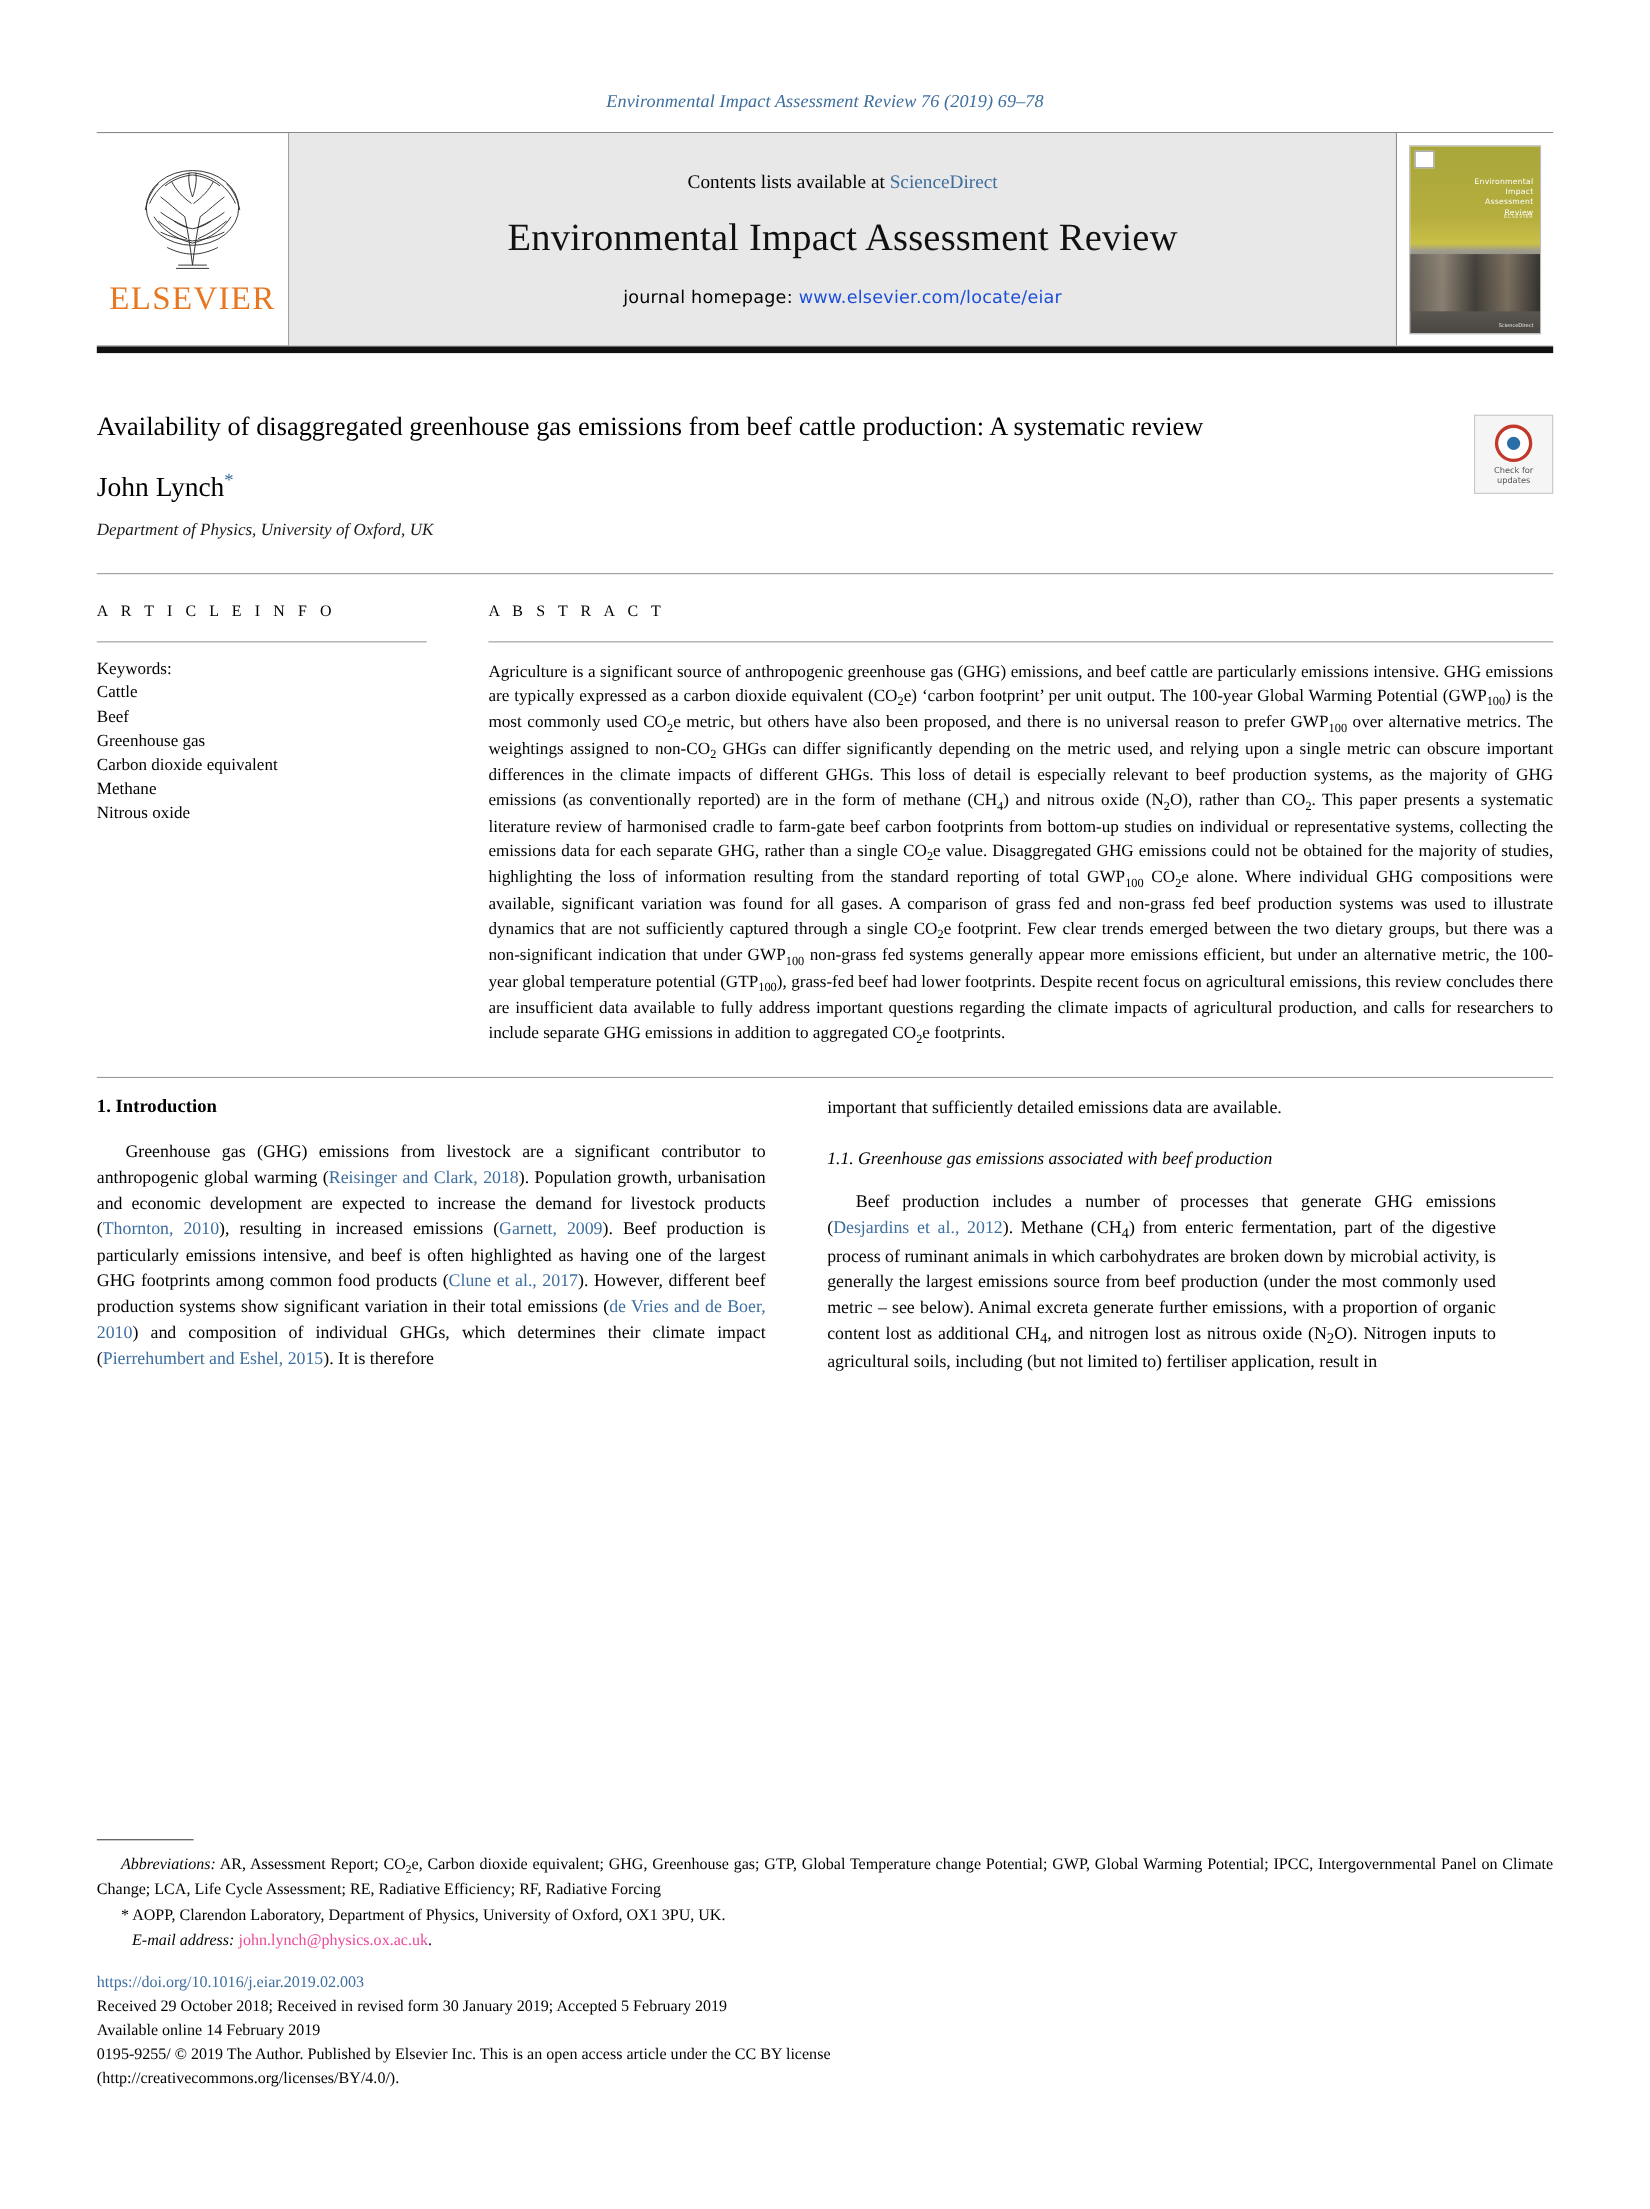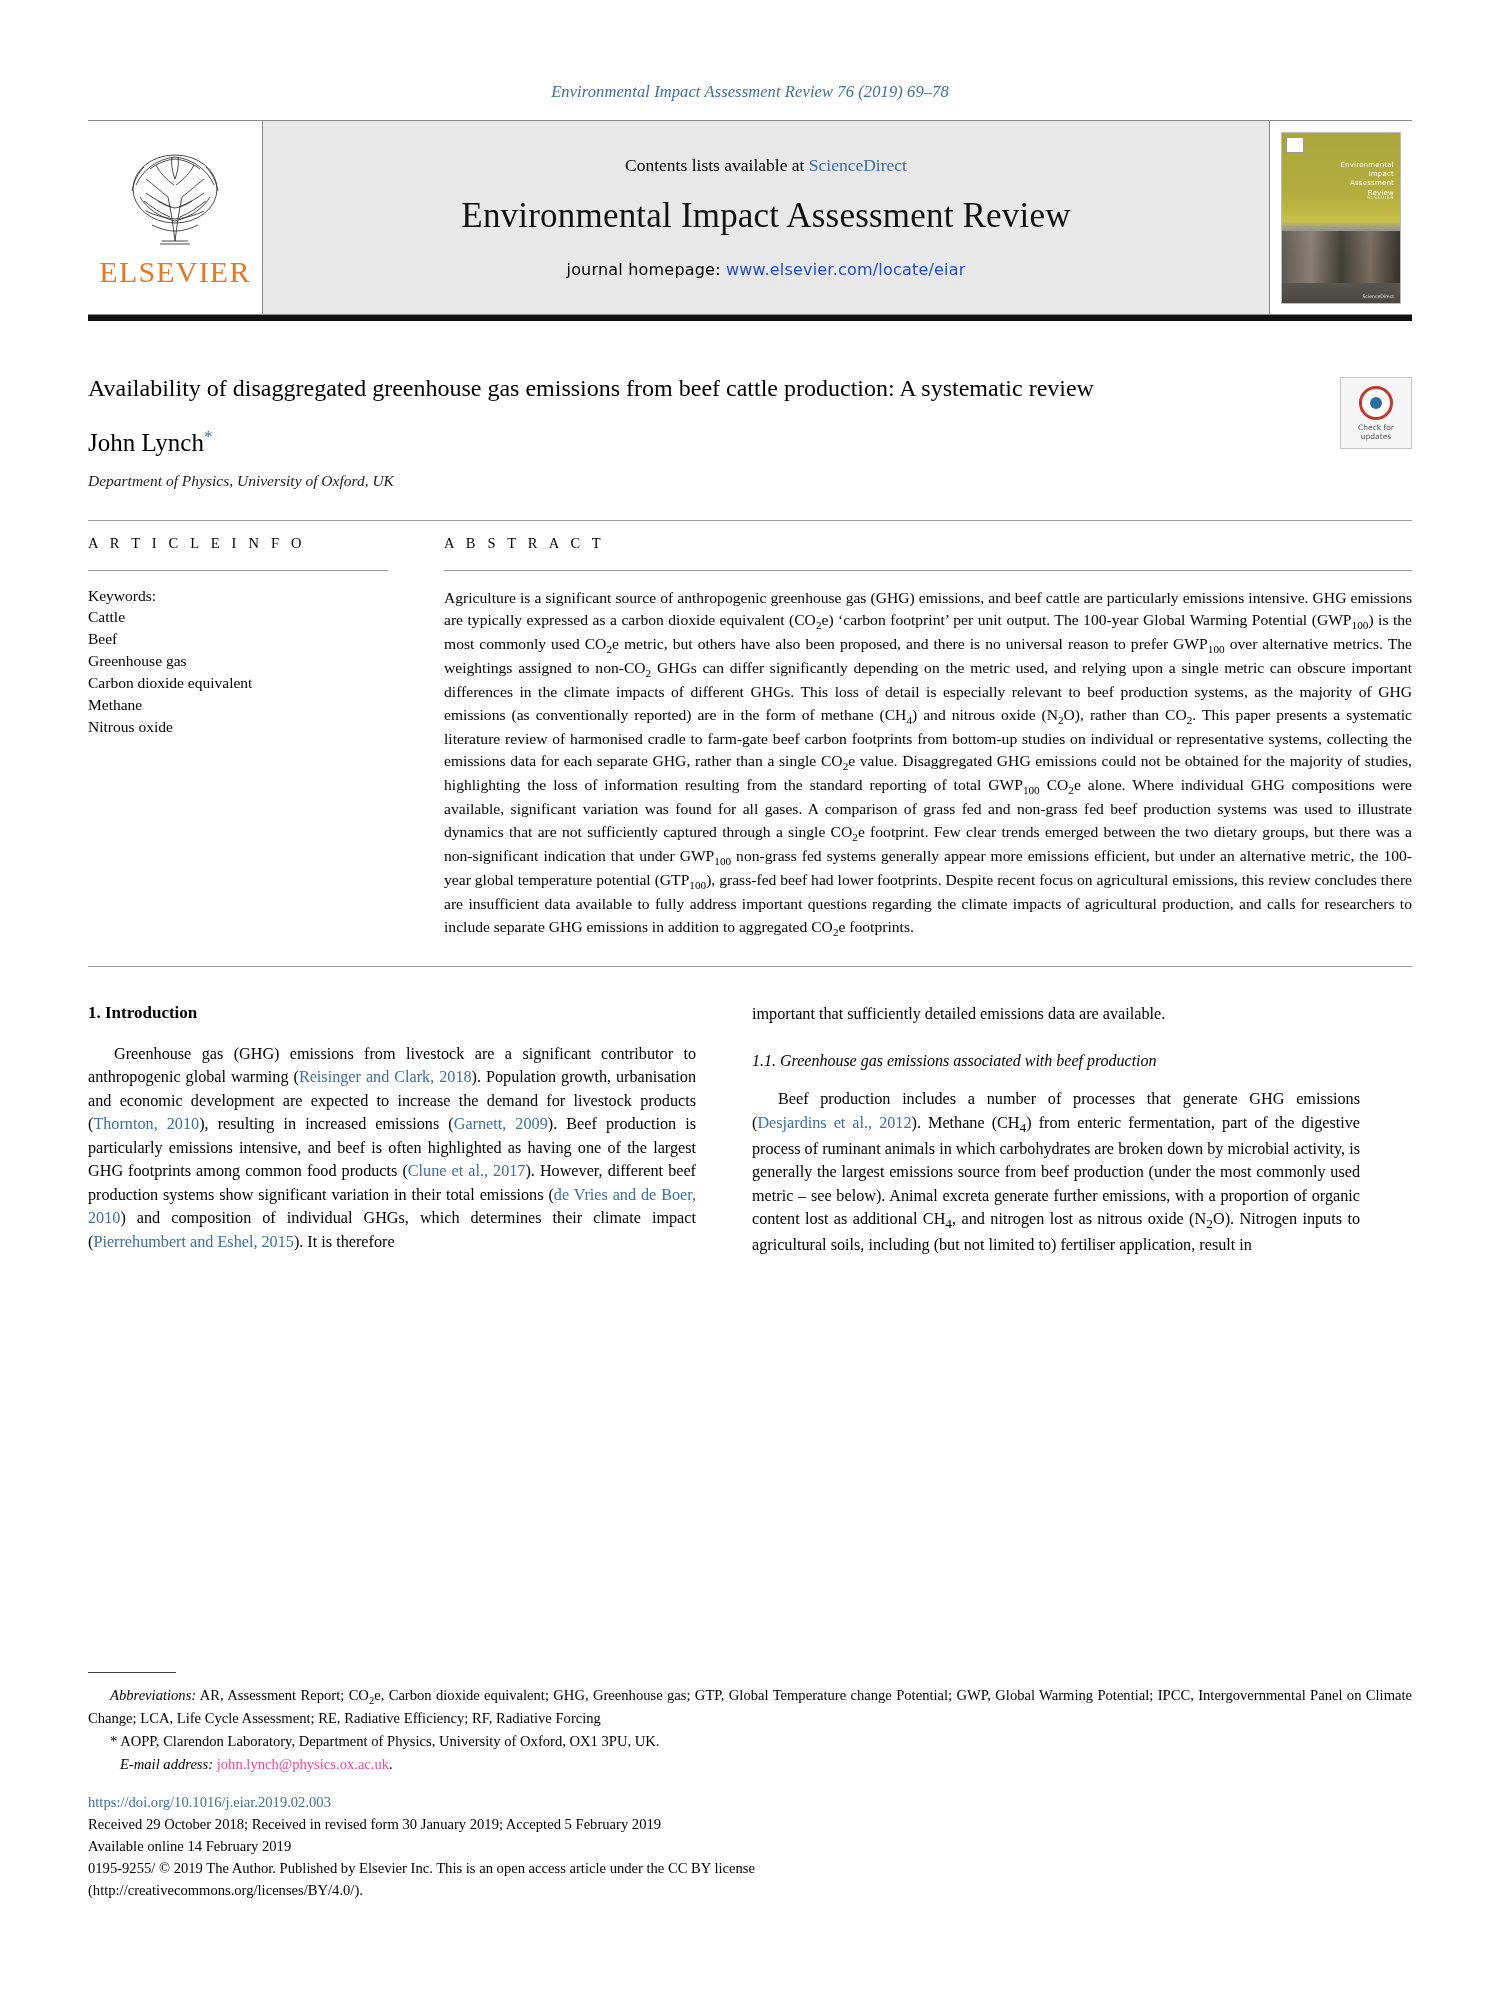--- a/index.html
+++ b/index.html
@@ -137,41 +137,41 @@
   }
 
   .author { margin:24px 88px 0 88px; font-size:25px; }
   .author sup { color:#3d6e9e; font-size:17px; vertical-align:super; }
   .affil { margin:14px 88px 0 88px; font-size:15.5px; font-style:italic; color:#1a1a1a; }
 
   
   .infowrap {
     margin:30px 88px 0 88px;
     border-top:1px solid #9a9a9a;
-    padding-top:14px;
+    padding-top:26px;
     display:flex;
     gap:56px;
   }
   .col-info { width:300px; flex:0 0 300px; }
   .col-abs { flex:1 1 auto; }
   .sec-head {
     font-size:14.5px; letter-spacing:4.2px; margin-bottom:18px;
   }
   .rule { border-top:1px solid #9a9a9a; margin:0 0 16px 0; }
   .kw-label { font-size:15.5px; margin-bottom:1px; }
   .kw { font-size:15.5px; line-height:1.42; }
   .abstract {
     font-size:15.6px; line-height:1.43; text-align:justify; color:#000;
   }
   .abstract sub { font-size:.72em; }
   .infowrap-bottom { margin:26px 88px 0 88px; border-top:1px solid #9a9a9a; }
 
   
   .body2 {
-    margin:36px 88px 0 88px;
+    margin:16px 88px 0 88px;
     display:flex; gap:56px;
   }
   .bcol { width:608px; flex:0 0 608px; }
   .h1 { font-size:17px; font-weight:bold; margin:0 0 20px 0; }
   .h2 { font-size:16px; font-style:italic; margin:26px 0 18px 0; }
   .p {
     font-size:16.2px; line-height:1.45; text-align:justify;
     text-indent:26px; margin:0 0 2px 0;
   }
   .p.noind { text-indent:0; }

